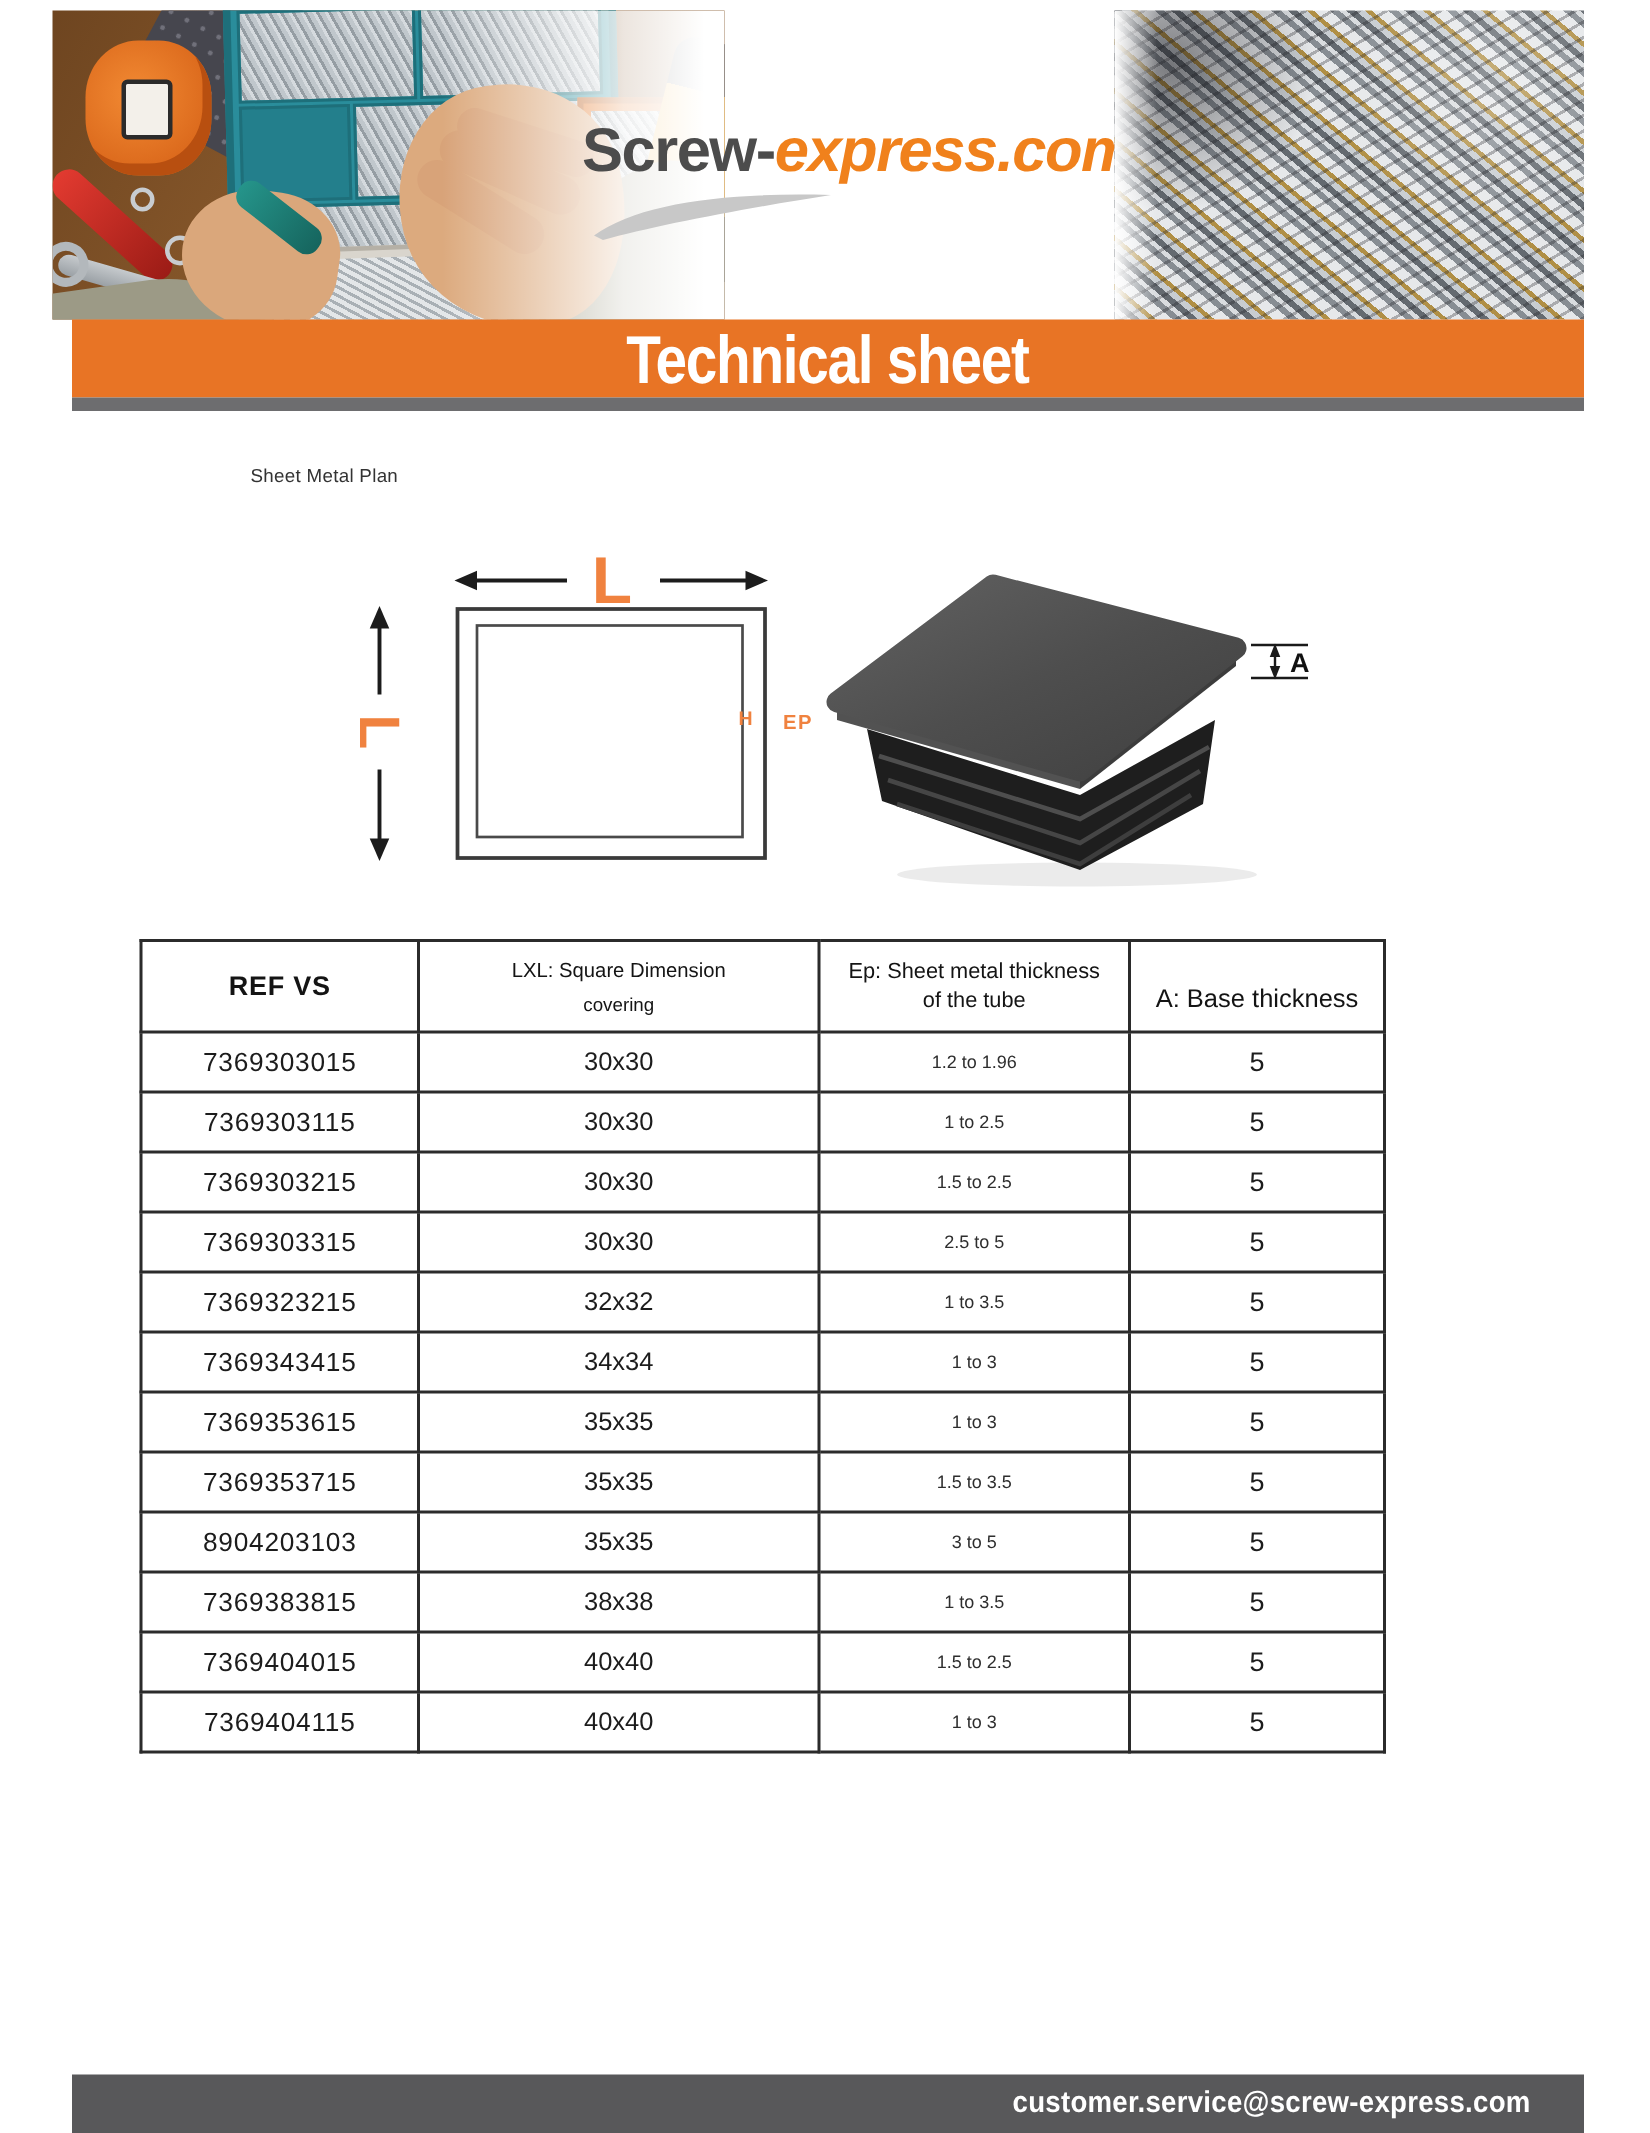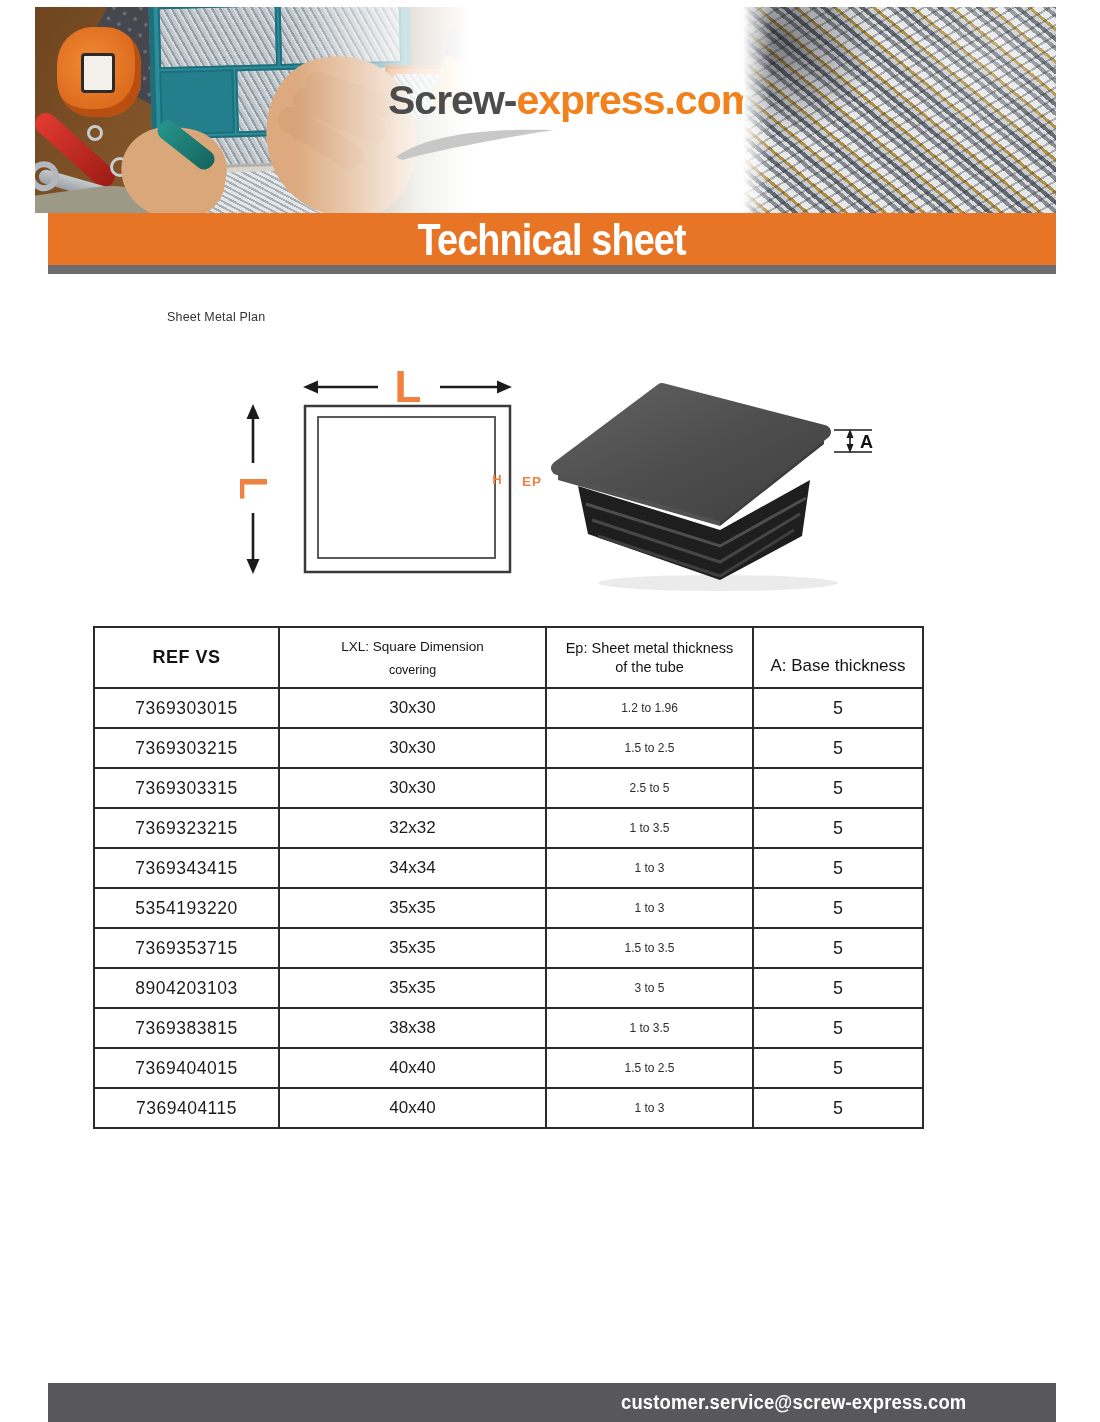--- a/index.html
+++ b/index.html
@@ -66,21 +66,21 @@
       repeating-linear-gradient(40deg,#878d93 0 4px,#d9dcdf 4px 7px,#646a70 7px 11px,#c8cdd1 11px 15px,#b08f45 15px 18px,#e6e8ea 18px 25px);}
   .photo-right::before{content:'';position:absolute;inset:0;
     background:repeating-linear-gradient(-30deg,rgba(30,30,35,.3) 0 2px,transparent 2px 9px);}
   .photo-right::after{content:'';position:absolute;inset:0;
     background:linear-gradient(to right,#fff 0,rgba(255,255,255,0) 9%);}
 
   
   .logo{position:absolute;left:388px;top:80px;}
   .logo .txt{font-size:41px;font-weight:bold;letter-spacing:-1px;line-height:1;}
   .logo .dark{color:#4c4c4c;}
-  .logo .orange{color:#f0811c;}
+  .logo .orange{color:#f0811c;font-style:italic;}
   .logo svg{display:block;margin:4px 0 0 2px;}
 
   
   .banner{position:absolute;left:48px;top:213px;width:1008px;height:52px;background:#e87425;
     display:flex;align-items:center;justify-content:center;}
   .banner span{color:#fff;font-weight:bold;font-size:45px;letter-spacing:-1px;
     transform:scaleX(.84);line-height:1;}
   .banner-shadow{position:absolute;left:48px;top:265px;width:1008px;height:9px;background:#6d6d6f;}
 
   
@@ -102,21 +102,21 @@
   th.h1 .l1{font-size:13.5px;} th.h1 .l2{font-size:12.5px;margin-top:9px;}
   th.h2 .l1{font-size:14.5px;line-height:19px;} th.h2 .l2{font-size:14.5px;line-height:19px;}
   th.h3 .l1{font-size:17px;margin-top:16px;}
   td.d0{font-size:17.5px;letter-spacing:.5px;}
   td.d1{font-size:17px;}
   td.d2{font-size:12px;color:#2e2e2e;}
   td.d3{font-size:18px;}
 
   
   .footer{position:absolute;left:48px;top:1383px;width:1008px;height:39px;background:#58585a;
-    display:flex;align-items:center;justify-content:flex-end;padding-right:90px;box-sizing:border-box;}
+    display:flex;align-items:center;justify-content:flex-end;padding-right:36px;box-sizing:border-box;}
   .footer span{color:#fff;font-weight:bold;font-size:20px;letter-spacing:.2px;
     transform:scaleX(.92);transform-origin:right center;}
 </style>
 </head>
 <body>
 
 <div class="page">
 
   <div class="photo-left">
     <div class="pegboard"></div>
@@ -241,20 +241,26 @@
       </tr>
     </thead>
     <tbody>
         <tr>
           <td class="d0">7369303015</td>
           <td class="d1">30x30</td>
           <td class="d2">1.2 to 1.96</td>
           <td class="d3">5</td>
         </tr>
         <tr>
+          <td class="d0">7369303115</td>
+          <td class="d1">30x30</td>
+          <td class="d2">1 to 2.5</td>
+          <td class="d3">5</td>
+        </tr>
+        <tr>
           <td class="d0">7369303215</td>
           <td class="d1">30x30</td>
           <td class="d2">1.5 to 2.5</td>
           <td class="d3">5</td>
         </tr>
         <tr>
           <td class="d0">7369303315</td>
           <td class="d1">30x30</td>
           <td class="d2">2.5 to 5</td>
           <td class="d3">5</td>
@@ -265,21 +271,21 @@
           <td class="d2">1 to 3.5</td>
           <td class="d3">5</td>
         </tr>
         <tr>
           <td class="d0">7369343415</td>
           <td class="d1">34x34</td>
           <td class="d2">1 to 3</td>
           <td class="d3">5</td>
         </tr>
         <tr>
-          <td class="d0">5354193220</td>
+          <td class="d0">7369353615</td>
           <td class="d1">35x35</td>
           <td class="d2">1 to 3</td>
           <td class="d3">5</td>
         </tr>
         <tr>
           <td class="d0">7369353715</td>
           <td class="d1">35x35</td>
           <td class="d2">1.5 to 3.5</td>
           <td class="d3">5</td>
         </tr>

